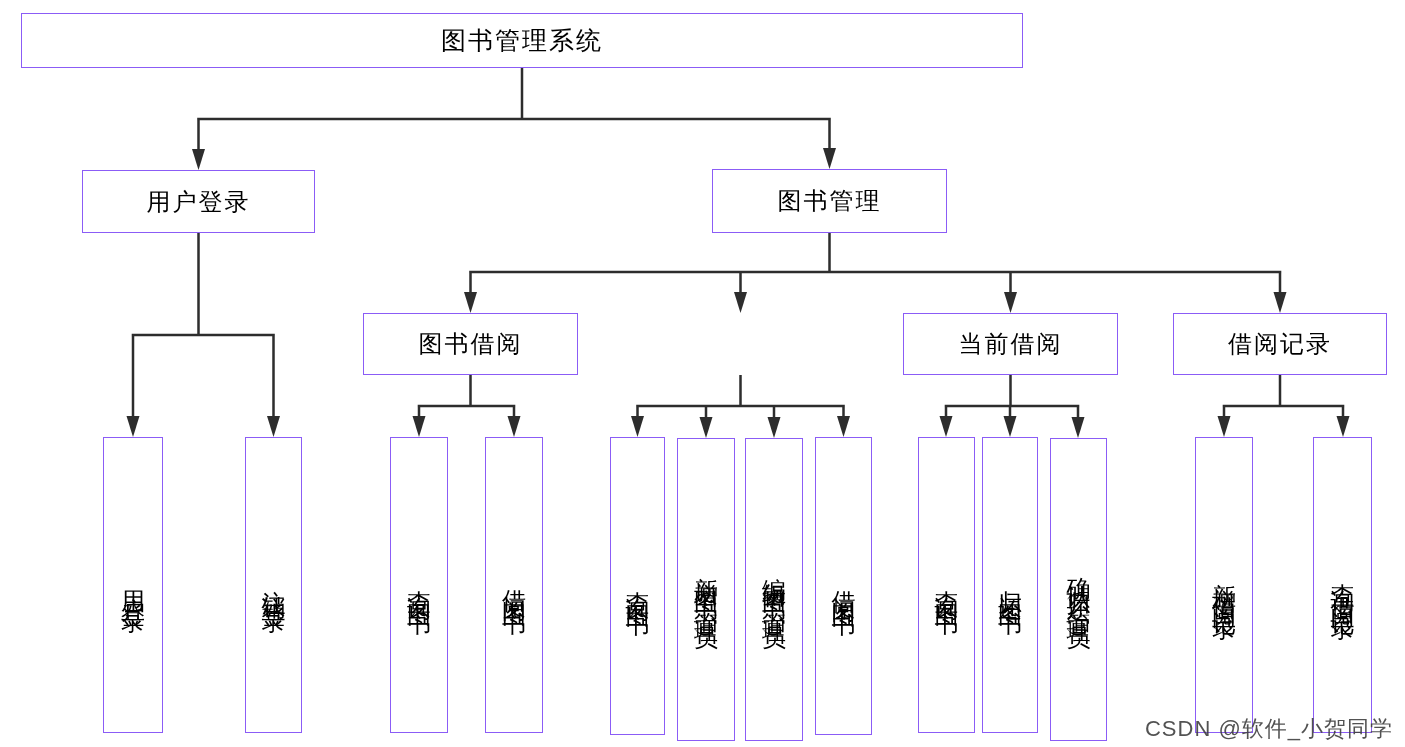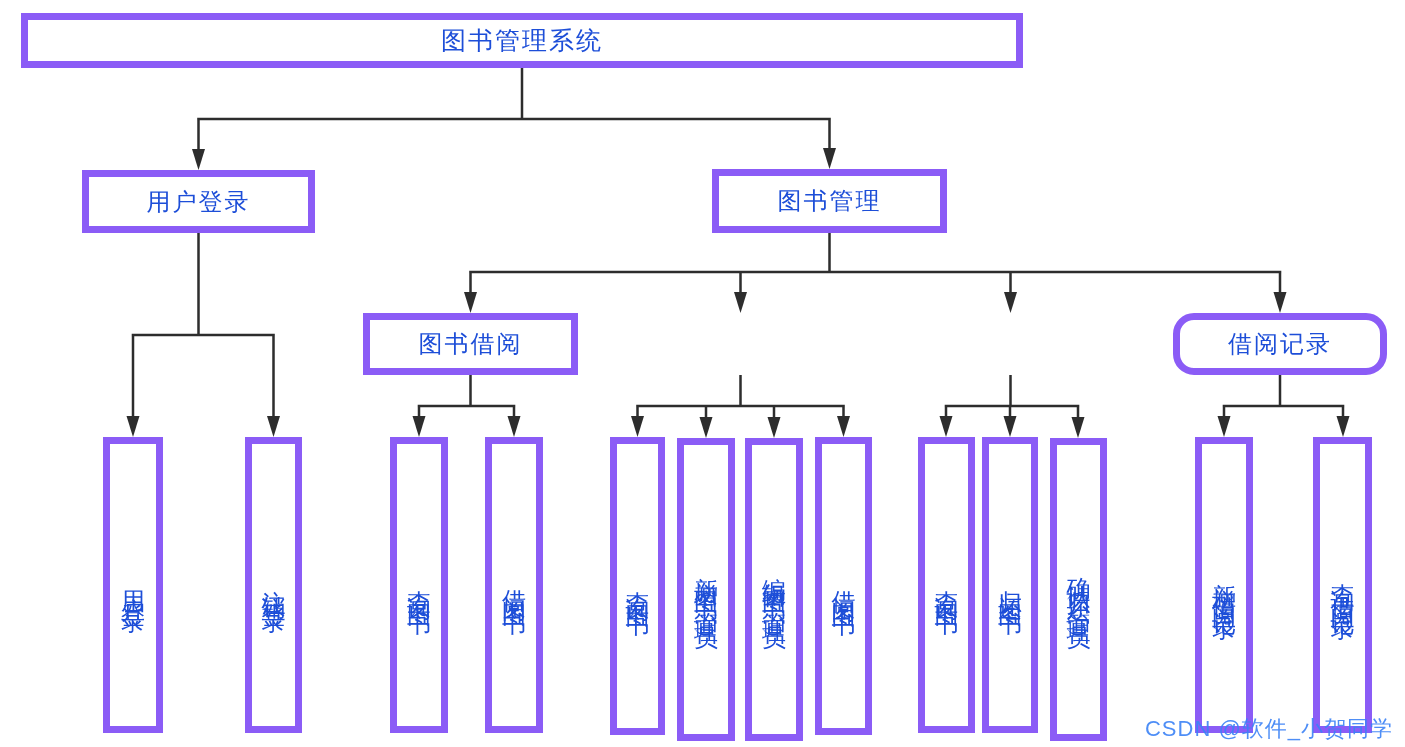--- a/index.html
+++ b/index.html
@@ -2,52 +2,52 @@
 <html><head>
 <meta charset="utf-8">
 <style>
   html,body{margin:0;padding:0;background:#ffffff;}
   .canvas{
     position:relative;width:1405px;height:747px;background:#ffffff;overflow:hidden;
     font-family:"Liberation Sans","DejaVu Sans",sans-serif;
   }
   svg.edges{position:absolute;left:0;top:0;pointer-events:none;}
   .node{
-    position:absolute;box-sizing:border-box;border:7px solid #8b5cf6;background:#ffffff;
-    display:flex;align-items:center;justify-content:center;color:#1d4ed8;
+    position:absolute;box-sizing:border-box;border:1px solid #8b5cf6;background:#ffffff;
+    display:flex;align-items:center;justify-content:center;color:#000000;
   }
   .h{font-size:24px;letter-spacing:2px;white-space:nowrap;}
   .v{
     writing-mode:vertical-rl;text-orientation:mixed;
     font-size:24px;letter-spacing:7px;line-height:1;
   }
   
   #n-root{left:21px;top:13px;width:1002px;height:55px;font-size:25px;}
   #n-login{left:82px;top:170px;width:233px;height:63px;}
   #n-mgmt{left:712px;top:169px;width:235px;height:64px;text-align:right;}
   #n-recommend{left:363px;top:313px;width:215px;height:62px;}
   #n-borrow{left:633px;top:313px;width:215px;height:62px;}
   #n-current{left:903px;top:313px;width:215px;height:62px;}
-  #n-records{left:1173px;top:313px;width:214px;height:62px;border-radius:21px;}
+  #n-records{left:1173px;top:313px;width:214px;height:62px;}
   #n-leaf-user-login{left:103px;top:437px;width:60px;height:296px;}
   #n-leaf-logout{left:245px;top:437px;width:57px;height:296px;}
   #n-leaf-rec-query{left:390px;top:437px;width:58px;height:296px;}
   #n-leaf-rec-borrow{left:485px;top:437px;width:58px;height:296px;}
   #n-leaf-bor-query{left:610px;top:437px;width:55px;height:298px;}
   #n-leaf-bor-add{left:677px;top:438px;width:58px;height:303px;}
   #n-leaf-bor-edit{left:745px;top:438px;width:58px;height:303px;}
   #n-leaf-bor-borrow{left:815px;top:437px;width:57px;height:298px;}
   #n-leaf-cur-query{left:918px;top:437px;width:57px;height:296px;}
   #n-leaf-cur-return{left:982px;top:437px;width:56px;height:296px;}
   #n-leaf-cur-confirm{left:1050px;top:438px;width:57px;height:303px;}
   #n-leaf-recd-add{left:1195px;top:437px;width:58px;height:296px;}
   #n-leaf-recd-query{left:1313px;top:437px;width:59px;height:296px;}
   .watermark{
     position:absolute;right:12px;top:714px;font-size:22px;letter-spacing:1px;
-    color:#3b82f6;opacity:0.9;white-space:nowrap;z-index:5;
+    color:#404040;opacity:0.9;white-space:nowrap;z-index:5;
   }
 </style>
 </head>
 <body>
 
 <div class="canvas">
 
   <svg class="edges" width="1405" height="747" viewBox="0 0 1405 747" stroke="#2d2d2d" stroke-width="2.5" fill="none">
     <g>
       <path d="M522,68 V119 M197.2,119 H830.8 M198.5,119 V153 M829.5,119 V152"></path>
@@ -90,20 +90,21 @@
       <polygon fill="#2d2d2d" stroke="none" points="1343,437 1336.5,416 1349.5,416"></polygon>
     </g>
   </svg>
 
   <div class="node h" id="n-root">图书管理系统</div>
 
   <div class="node h" id="n-login">用户登录</div>
   <div class="node h" id="n-mgmt">图书管理</div>
 
   <div class="node h" id="n-recommend">图书借阅</div>
+  <div class="node h" id="n-current">当前借阅</div>
   <div class="node h" id="n-records">借阅记录</div>
 
   <div class="node v" id="n-leaf-user-login">用户登录</div>
   <div class="node v" id="n-leaf-logout">注销登录</div>
 
   <div class="node v" id="n-leaf-rec-query">查询图书</div>
   <div class="node v" id="n-leaf-rec-borrow">借阅图书</div>
 
   <div class="node v" id="n-leaf-bor-query">查询图书</div>
   <div class="node v" id="n-leaf-bor-add">新增图书（管理员）</div>

